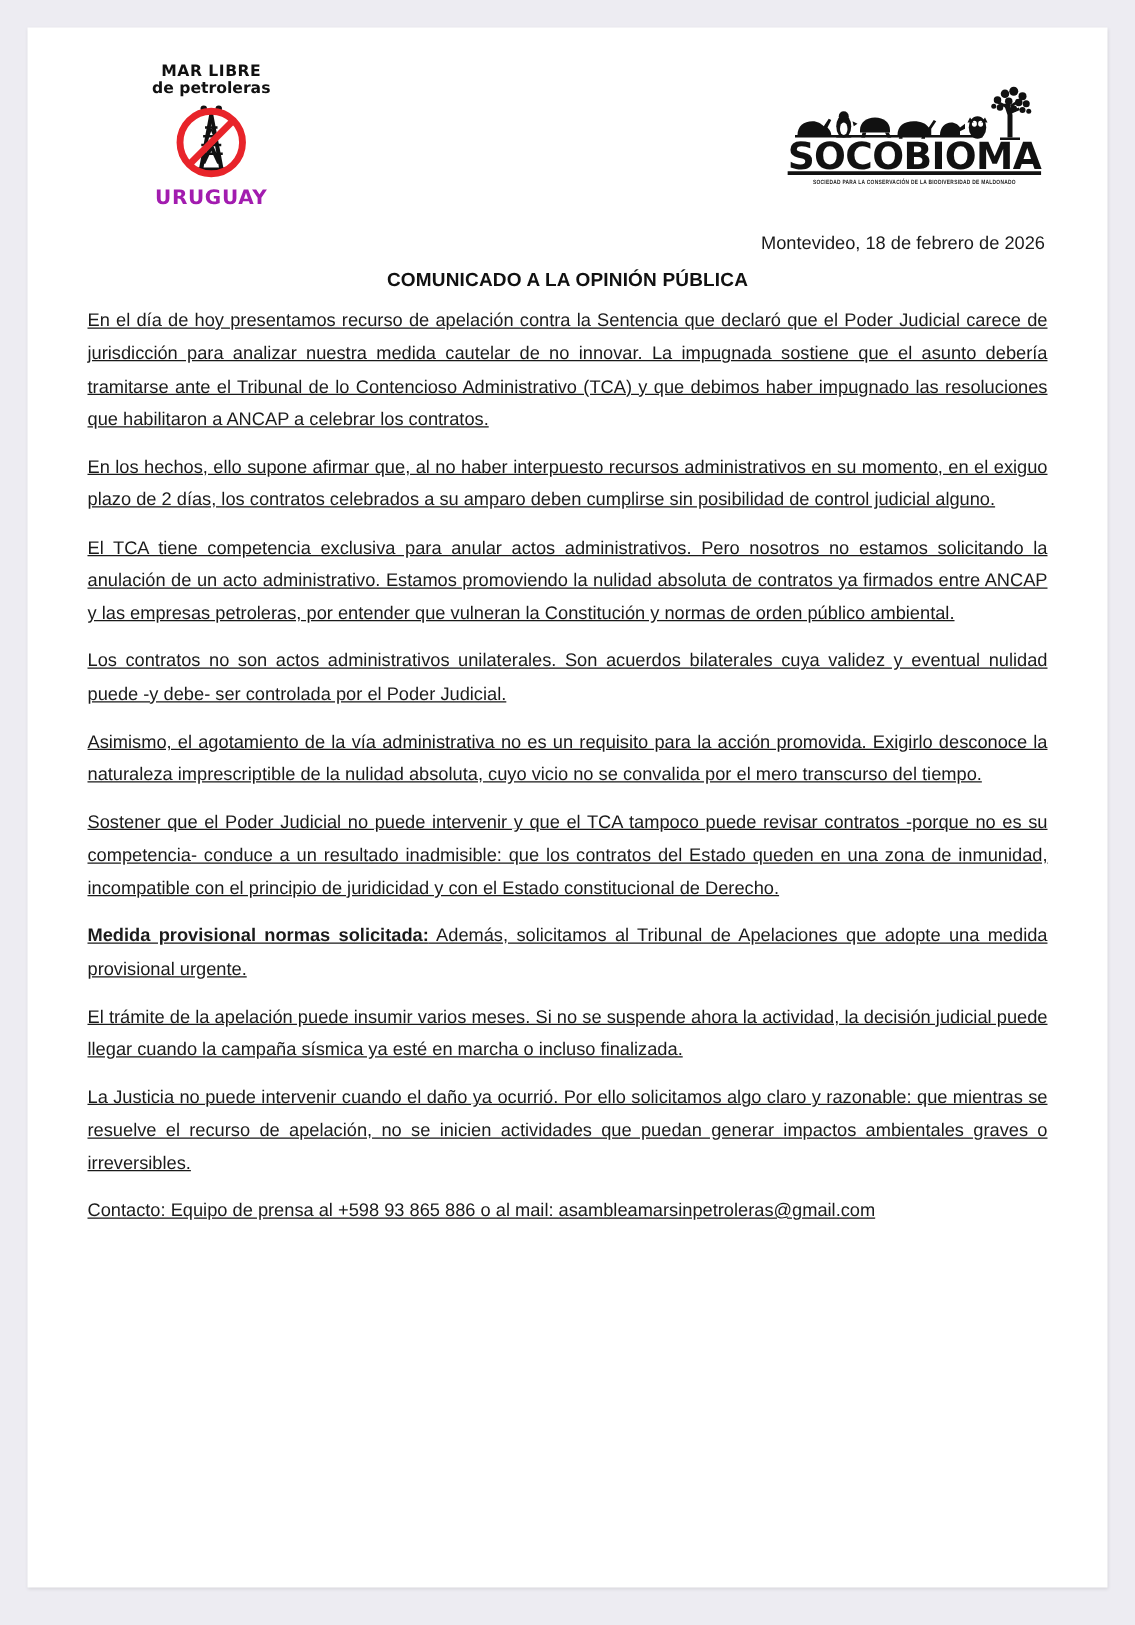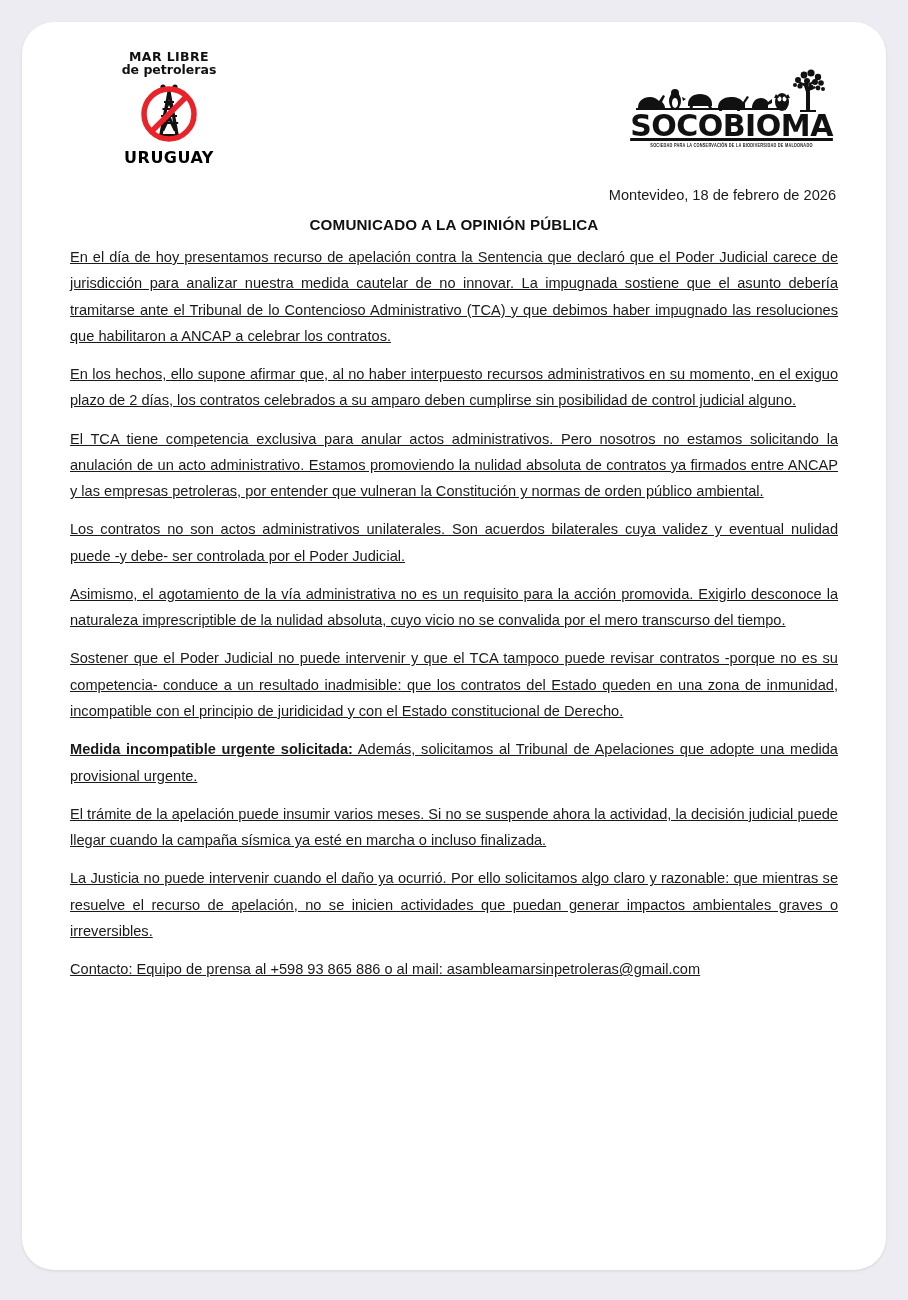--- a/index.html
+++ b/index.html
@@ -16,21 +16,20 @@
 
   #page {
     position: absolute;
     left: 22px;
     top: 22px;
     width: 864px;
     height: 1248px;
     background: #ffffff;
     box-shadow: 0 1px 3px rgba(0,0,0,0.10);
     overflow: hidden;
-    border-radius: 32px;
   }
 
   
   .header {
     position: relative;
     height: 165px;
   }
 
   .logo-left {
     position: absolute;
@@ -60,21 +59,21 @@
     width: 64px;
     height: 64px;
     margin: 2px auto 2px auto;
   }
   .rig-badge svg { display: block; }
   .ml-country {
     font-family: "DejaVu Sans", sans-serif;
     font-weight: bold;
     font-size: 16px;
     letter-spacing: 0.5px;
-    color: #000000;
+    color: #a21caf;
     margin-top: 3px;
   }
 
   .logo-right {
     position: absolute;
     right: 52px;
     top: 46px;
     width: 205px;
     text-align: center;
   }
@@ -231,20 +230,20 @@
     <div class="dateline">Montevideo, 18 de febrero de 2026</div>
     <div class="doc-title">COMUNICADO A LA OPINIÓN PÚBLICA</div>
 
     <div id="paragraphs">
         <p class="para"><span>En el día de hoy presentamos recurso de apelación contra la Sentencia que declaró que el Poder Judicial carece de jurisdicción para analizar nuestra medida cautelar de no innovar. La impugnada sostiene que el asunto debería tramitarse ante el Tribunal de lo Contencioso Administrativo (TCA) y que debimos haber impugnado las resoluciones que habilitaron a ANCAP a celebrar los contratos.</span></p>
         <p class="para"><span>En los hechos, ello supone afirmar que, al no haber interpuesto recursos administrativos en su momento, en el exiguo plazo de 2 días, los contratos celebrados a su amparo deben cumplirse sin posibilidad de control judicial alguno.</span></p>
         <p class="para"><span>El TCA tiene competencia exclusiva para anular actos administrativos. Pero nosotros no estamos solicitando la anulación de un acto administrativo. Estamos promoviendo la nulidad absoluta de contratos ya firmados entre ANCAP y las empresas petroleras, por entender que vulneran la Constitución y normas de orden público ambiental.</span></p>
         <p class="para"><span>Los contratos no son actos administrativos unilaterales. Son acuerdos bilaterales cuya validez y eventual nulidad puede -y debe- ser controlada por el Poder Judicial.</span></p>
         <p class="para"><span>Asimismo, el agotamiento de la vía administrativa no es un requisito para la acción promovida. Exigirlo desconoce la naturaleza imprescriptible de la nulidad absoluta, cuyo vicio no se convalida por el mero transcurso del tiempo.</span></p>
         <p class="para"><span>Sostener que el Poder Judicial no puede intervenir y que el TCA tampoco puede revisar contratos -porque no es su competencia- conduce a un resultado inadmisible: que los contratos del Estado queden en una zona de inmunidad, incompatible con el principio de juridicidad y con el Estado constitucional de Derecho.</span></p>
-        <p class="para"><span class="lead">Medida incompatible urgente solicitada:</span><span> Además, solicitamos al Tribunal de Apelaciones que adopte una medida provisional urgente.</span></p>
+        <p class="para"><span class="lead">Medida provisional normas solicitada:</span><span> Además, solicitamos al Tribunal de Apelaciones que adopte una medida provisional urgente.</span></p>
         <p class="para"><span>El trámite de la apelación puede insumir varios meses. Si no se suspende ahora la actividad, la decisión judicial puede llegar cuando la campaña sísmica ya esté en marcha o incluso finalizada.</span></p>
         <p class="para"><span>La Justicia no puede intervenir cuando el daño ya ocurrió. Por ello solicitamos algo claro y razonable: que mientras se resuelve el recurso de apelación, no se inicien actividades que puedan generar impactos ambientales graves o irreversibles.</span></p>
         <p class="para"><span>Contacto: Equipo de prensa al +598 93 865 886 o al mail: asambleamarsinpetroleras@gmail.com</span></p>
       </div>
   </div>
 
 </div>
 
 </body></html>

